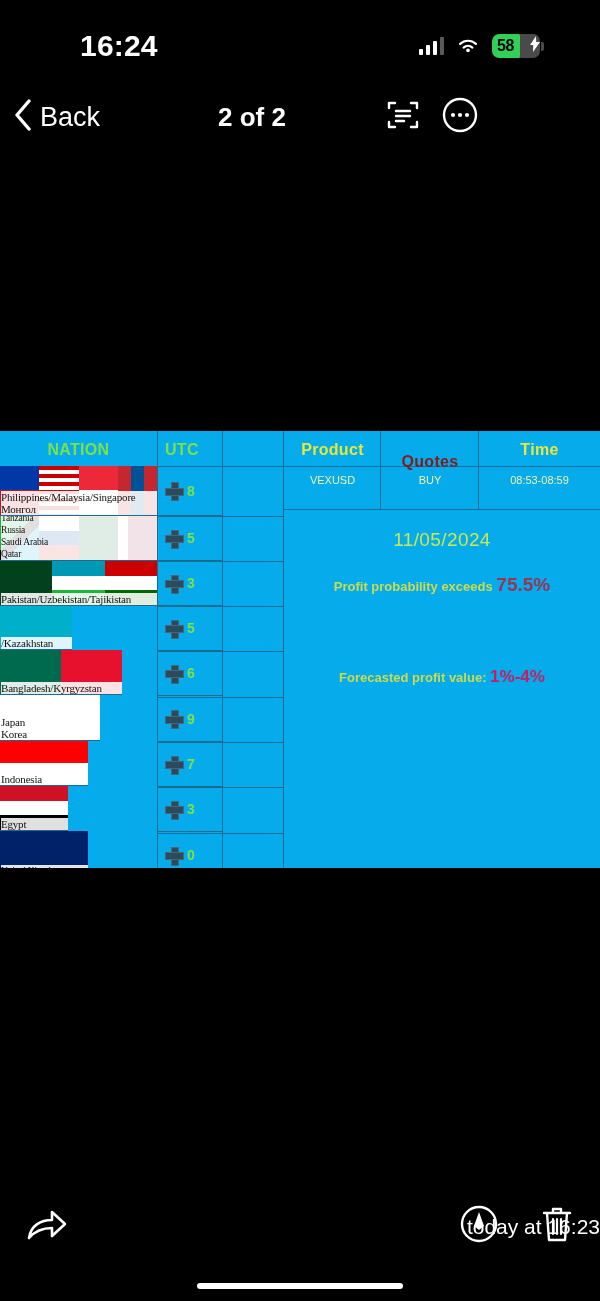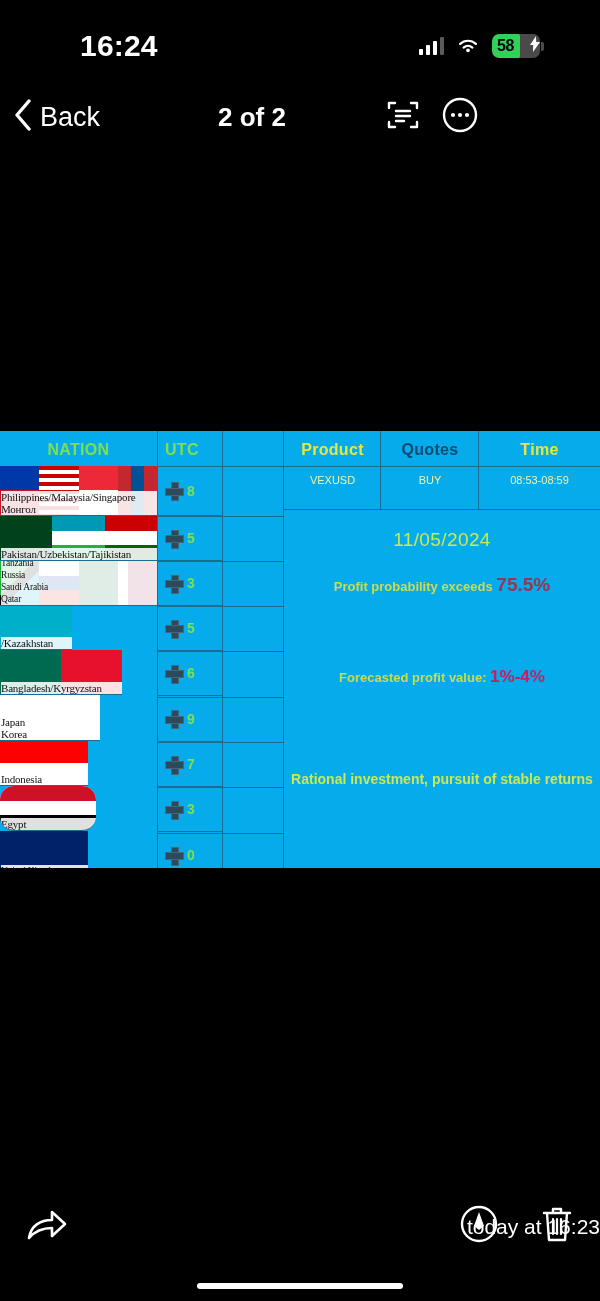--- a/index.html
+++ b/index.html
@@ -77,21 +77,21 @@
   .gl-h.full { left: 0; }
 
   .hdr {
     position: absolute; color: #7ce04a; font-size: 16px; font-weight: bold;
     text-align: center; letter-spacing: 0.3px;
     font-family: "Liberation Sans", sans-serif;
   }
   .hdr.nation { left: 0; width: 157px; top: 10px; }
   .hdr.utc { left: 158px; width: 64px; top: 10px; text-align: left; padding-left: 7px; }
   .hdr.product { left: 284px; width: 97px; top: 10px; color: #e8e83a; }
-  .hdr.quotes { left: 381px; width: 98px; top: 10px; color: #0c4a6e; }
+  .hdr.quotes { left: 381px; width: 98px; top: 22px; color: #7f1d1d; }
   .hdr.time { left: 479px; width: 121px; top: 10px; color: #e8e83a; }
 
   .cellv {
     position: absolute; top: 43px; color: #f2f2a8; font-size: 11px;
     text-align: center;
   }
   .cellv.product { left: 284px; width: 97px; }
   .cellv.quotes { left: 381px; width: 98px; }
   .cellv.time { left: 479px; width: 121px; }
 
@@ -258,42 +258,42 @@
           <div class="fg" style="background:linear-gradient(to right,#c4272f 33%,#015197 33% 66%,#c4272f 66%);"></div>
         </div>
         <div class="nlabel split">
           <span>Philippines/Malaysia/Singapore</span>
           <span>Монгол</span>
         </div>
       </div>
 
       <div class="nrow" style="height:45px">
         <div class="flagstrip">
-          <div class="fg" style="background:#01411c;"></div>
-          <div class="fg" style="background:linear-gradient(to bottom,#0099b5 33%,#fff 33% 66%,#1eb53a 66%);"></div>
-          <div class="fg" style="background:linear-gradient(to bottom,#cc0000 33%,#fff 33% 66%,#006600 66%);"></div>
-        </div>
-        <div class="nlabel">Pakistan/Uzbekistan/Tajikistan</div>
-      </div>
-
-      <div class="nrow" style="height:45px">
-        <div class="flagstrip">
           <div class="fg" style="background:linear-gradient(135deg,#1eb53a 42%,#000 42% 58%,#00a3dd 58%);"></div>
           <div class="fg" style="background:linear-gradient(to bottom,#fff 33%,#0039a6 33% 66%,#d52b1e 66%);"></div>
           <div class="fg" style="background:#006c35;"></div>
           <div class="fg" style="background:linear-gradient(to right,#fff 26%,#8d1b3d 26%);"></div>
         </div>
         <div class="nlabel split small">
           <span>Tanzania</span>
           <span>Russia</span>
           <span>Saudi Arabia</span>
           <span>Qatar</span>
         </div>
       </div>
 
+      <div class="nrow" style="height:45px">
+        <div class="flagstrip">
+          <div class="fg" style="background:#01411c;"></div>
+          <div class="fg" style="background:linear-gradient(to bottom,#0099b5 33%,#fff 33% 66%,#1eb53a 66%);"></div>
+          <div class="fg" style="background:linear-gradient(to bottom,#cc0000 33%,#fff 33% 66%,#006600 66%);"></div>
+        </div>
+        <div class="nlabel">Pakistan/Uzbekistan/Tajikistan</div>
+      </div>
+
       <div class="nrow" style="height:44px;width:72px;">
         <div class="flagstrip">
           <div class="fg" style="background:#00afca;"></div>
         </div>
         <div class="nlabel">/Kazakhstan</div>
       </div>
 
       <div class="nrow" style="height:45px;width:122px;">
         <div class="flagstrip">
           <div class="fg" style="background:#006a4e;"></div>
@@ -313,21 +313,21 @@
         </div>
       </div>
 
       <div class="nrow" style="height:45px;width:88px;">
         <div class="flagstrip">
           <div class="fg" style="background:linear-gradient(to bottom,#ff0000 50%,#fff 50%);"></div>
         </div>
         <div class="nlabel">Indonesia</div>
       </div>
 
-      <div class="nrow" style="height:45px;width:96px;border-radius:14px;">
+      <div class="nrow" style="height:45px;width:68px;">
         <div class="flagstrip">
           <div class="fg" style="background:linear-gradient(to bottom,#ce1126 33%,#fff 33% 66%,#000 66%);"></div>
         </div>
         <div class="nlabel">Egypt</div>
       </div>
 
       <div class="nrow" style="height:46px;width:88px;border-bottom:none;">
         <div class="flagstrip">
           <div class="fg" style="background:#012169;"></div>
         </div>
@@ -386,21 +386,20 @@
     <div class="infopanel">
       <div class="info-date">11/05/2024</div>
       <div class="info-line l1">
         <span>Profit probability exceeds</span>
         <span class="big1">75.5%</span>
       </div>
       <div class="info-line l2">
         <span>Forecasted profit value:</span>
         <span class="big2">1%-4%</span>
       </div>
-      <div class="info-line l3">Rational investment, pursuit of stable returns</div>
     </div>
 
   </div>
 
   <div class="toolbar">
     <span class="clickable">
       <svg width="42" height="38" viewBox="0 0 42 38">
         <path d="M3 33c2-13 12-18 23-18V7l13 12-13 12v-8c-9 0-17 3-23 10z" stroke="#fff" stroke-width="2.6" fill="none" stroke-linejoin="round"></path>
       </svg>
     </span>

